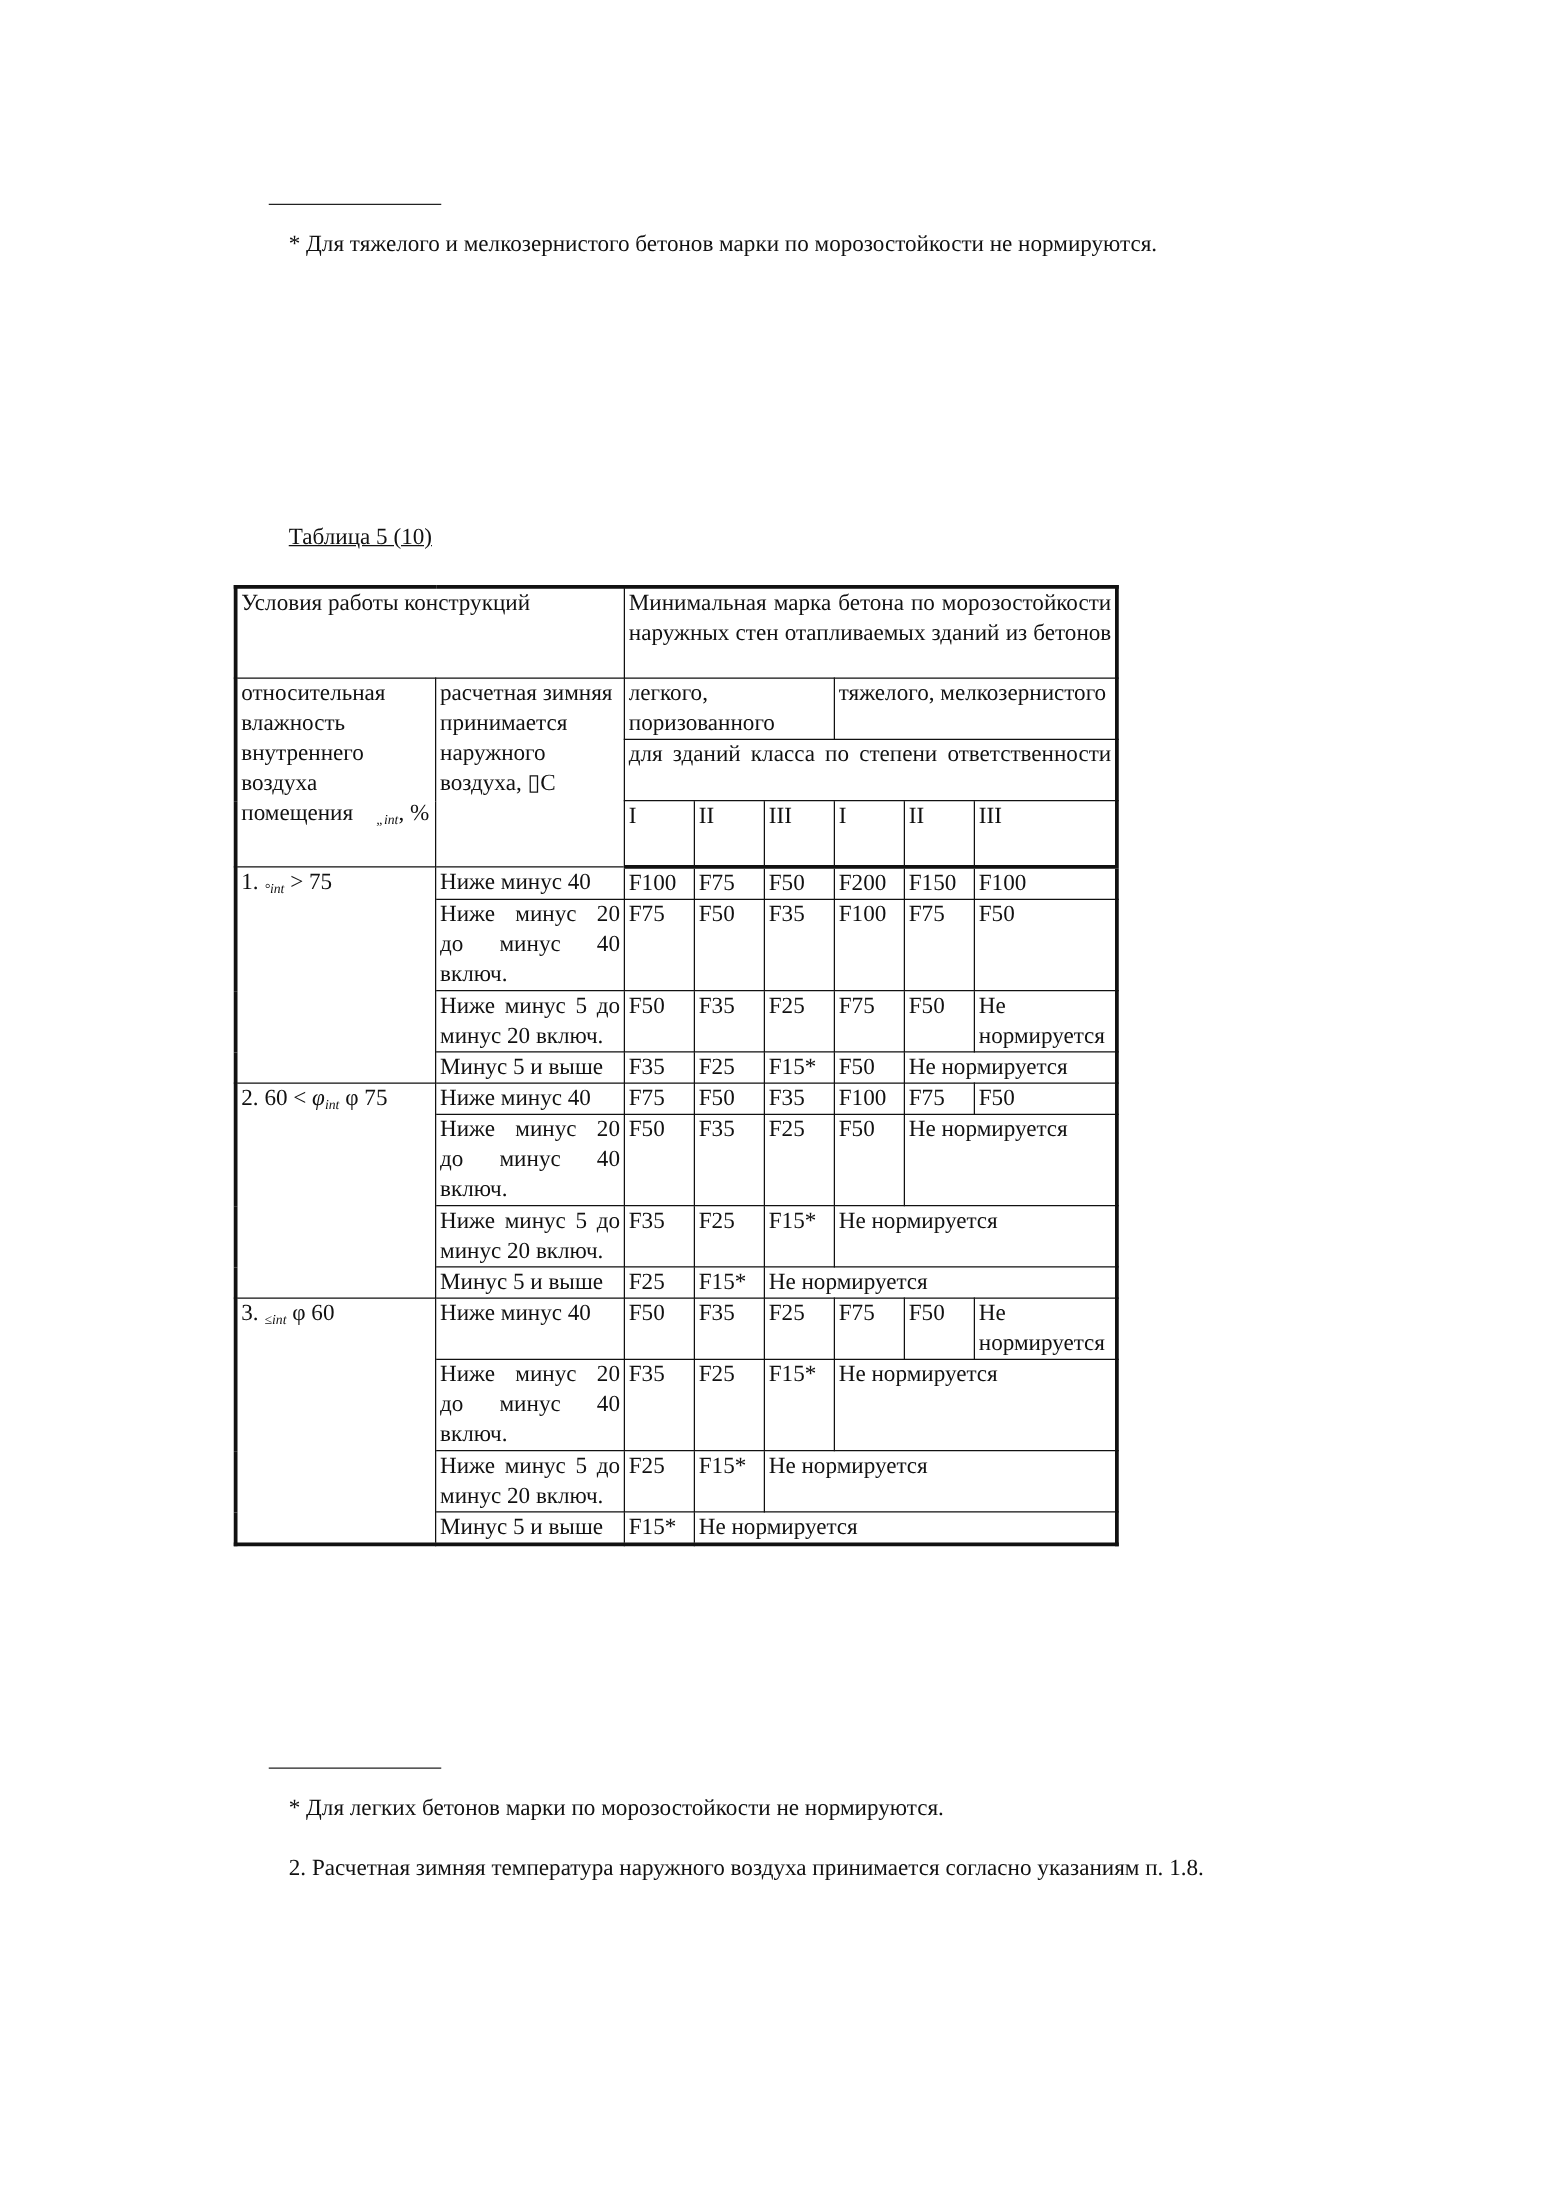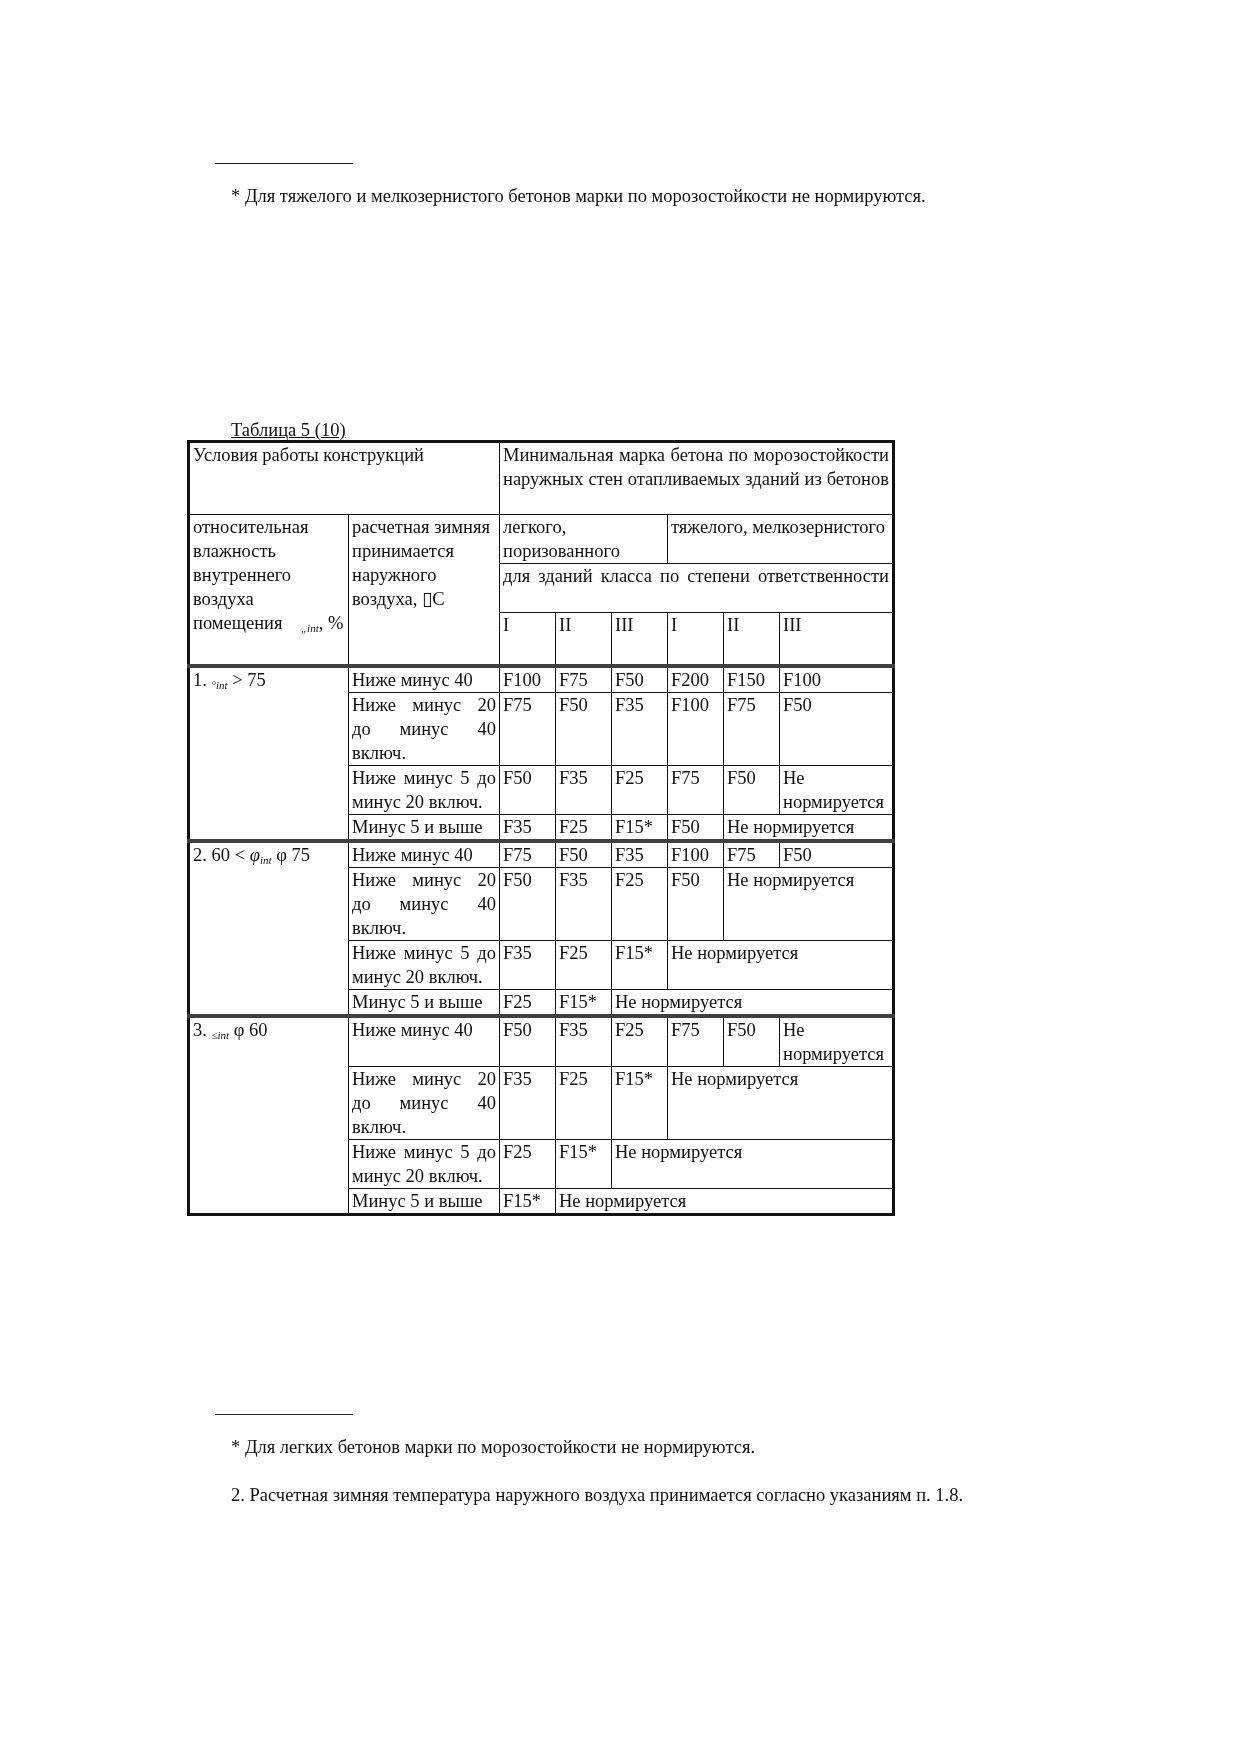--- a/index.html
+++ b/index.html
@@ -8,30 +8,30 @@
     font-family: "Liberation Serif", "DejaVu Serif", serif;
     font-size: 18.5px; color: #111;
   }
   .page { position: absolute; left: 187px; top: 0; width: 866px; }
   .rule { position: absolute; height: 1px; width: 138px; background: #222; left: 28px; }
   p { margin: 16px; line-height: 24px; text-align: justify; }
   .ind { text-indent: 28px; }
   .blk { position: absolute; left: 0; width: 866px; }
 
   table.t {
-    position: absolute; left: 0; top: 440px;
+    position: absolute; left: 0; top: 468px;
     border-collapse: collapse; table-layout: fixed;
     width: 658px; border: 3px solid #111;
     font-size: 18.5px; line-height: 24px;
   }
   table.t td { border: 1px solid #111; padding: 0 3px; vertical-align: top; overflow: hidden; }
   table.t td.j { text-align: justify; text-align-last: justify; }
   table.t td.jl { text-align: justify; }
   table.t tr.hdrbot td { border-bottom: 3px solid #111; }
-  table.t tr.grp td { border-top: 4px solid #404040; }
+  table.t tr.grp td { border-top: 1px solid #404040; }
   table.t td.nob { border-top: none; }
   .sub { font-size: 11px; font-style: italic; vertical-align: -3px; }
   .phi { font-style: italic; }
 </style>
 </head>
 <body>
 
 <div class="page">
 
   <div class="rule" style="top:163px;"></div>

